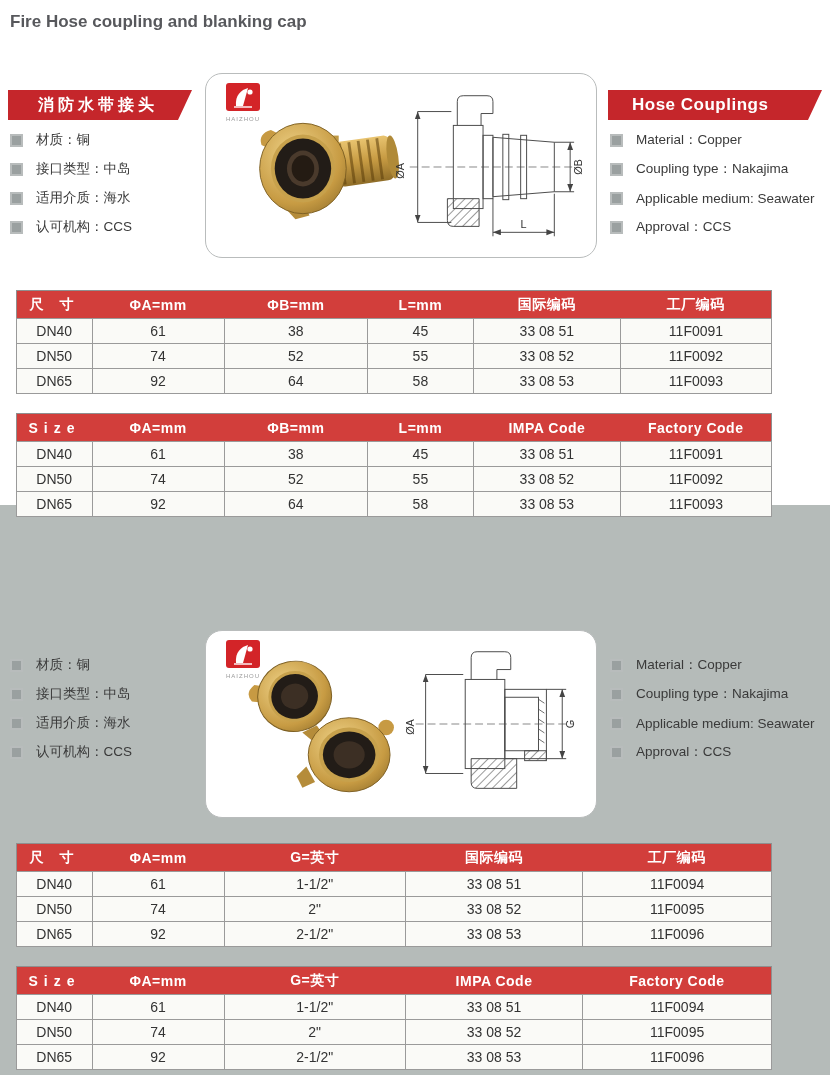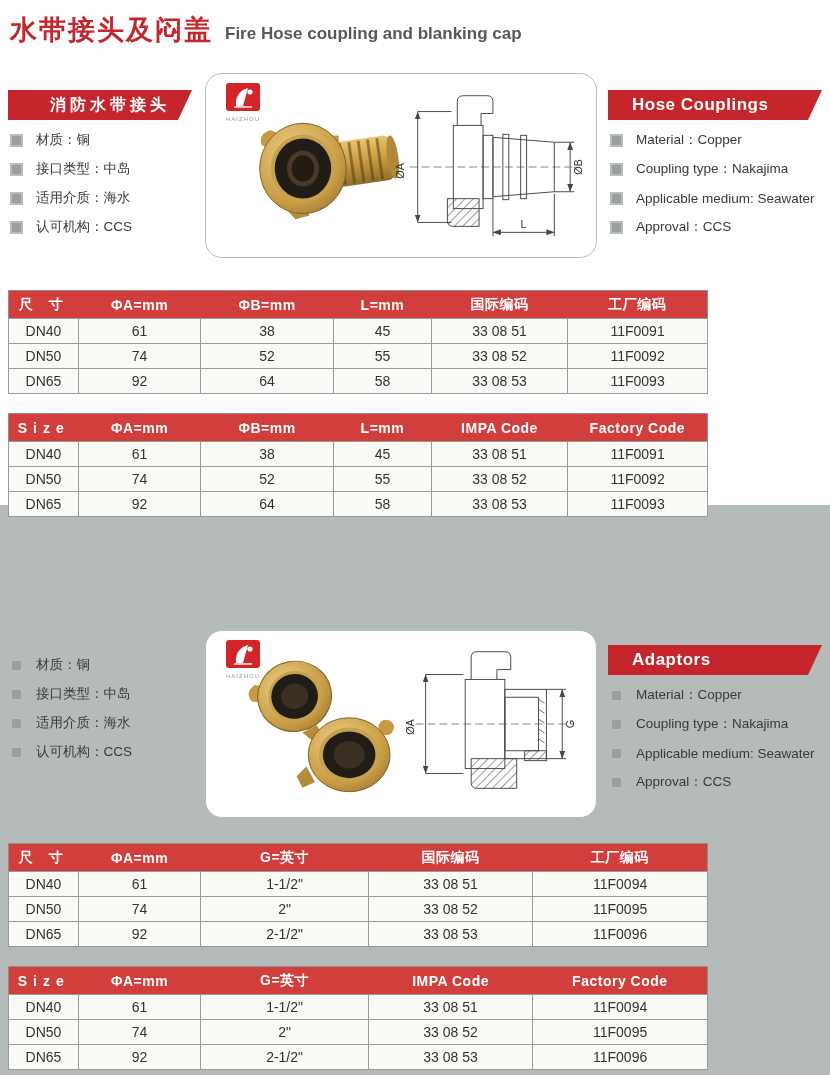--- a/index.html
+++ b/index.html
@@ -18,40 +18,40 @@
 
   
   .section{position:absolute;left:0;width:830px;}
   .sec-1{top:73px;height:187px;}
   .sec-2{top:628px;height:192px;}
   .info-col{position:absolute;top:17px;}
   .info-left{left:8px;width:184px;}
   .info-right{left:608px;width:214px;}
   .banner{height:30px;background:var(--red);color:#fff;font-weight:bold;line-height:30px;
           clip-path:polygon(0 0,100% 0,calc(100% - 14px) 100%,0 100%);}
-  .banner.zh{font-size:16px;letter-spacing:4px;padding-left:42px;}
+  .banner.zh{font-size:16px;letter-spacing:4px;padding-left:30px;}
   .banner.en{font-size:17px;padding-left:24px;letter-spacing:.5px;}
   ul.specs{list-style:none;margin:10px 0 0 2px;}
   ul.specs li{display:flex;align-items:center;gap:13px;height:20px;margin-bottom:9px;
               font-size:13.5px;color:#3a3a3a;}
   .bullet{width:13px;height:13px;background:#9aa0a0;box-shadow:inset 0 0 0 2px #b8bcbc;flex:0 0 13px;}
 
   
   .image-box{position:absolute;left:205px;top:0;width:392px;height:185px;background:#fff;
              border:1px solid #b9bcbc;border-radius:17px;}
   .sec-2 .image-box{top:2px;height:188px;}
   .logo{position:absolute;left:13px;top:9px;width:48px;text-align:center;}
   .logo-text{display:block;font-size:6px;color:#9a9a9a;letter-spacing:1px;margin-top:1px;}
   .photo{position:absolute;left:48px;top:22px;}
   .sec-2 .photo{left:38px;top:14px;}
   .drawing{position:absolute;right:10px;top:6px;}
   .dim{font-size:11px;fill:#333;}
 
   
-  table.spec-table{position:absolute;left:8px;width:700px;border-collapse:collapse;table-layout:fixed;
+  table.spec-table{position:absolute;left:16px;width:756px;border-collapse:collapse;table-layout:fixed;
                    font-size:14px;color:var(--ink);background:#bef264;border:1px solid #8f8f8f;}
   .t1{top:290px;} .t2{top:413px;} .t3{top:843px;} .t4{top:966px;}
   table.spec-table th{background:var(--hdr-red);color:#fff;font-weight:bold;height:28px;font-size:14px;
                       letter-spacing:.5px;}
   table.spec-table td{height:25px;text-align:center;border:1px solid #9a9a9a;background:#fafaf7;}
   table.spec-table th:first-child{letter-spacing:6px;}
   .cols6 th:nth-child(1){width:10%}.cols6 th:nth-child(2){width:17.5%}.cols6 th:nth-child(3){width:19%}
   .cols6 th:nth-child(4){width:14%}.cols6 th:nth-child(5){width:19.5%}.cols6 th:nth-child(6){width:20%}
   .cols5 th:nth-child(1){width:10%}.cols5 th:nth-child(2){width:17.5%}.cols5 th:nth-child(3){width:24%}
   .cols5 th:nth-child(4){width:23.5%}.cols5 th:nth-child(5){width:25%}
@@ -77,21 +77,20 @@
         <stop offset="0.6" stop-color="#c79b43"></stop>
         <stop offset="1" stop-color="#7d5f22"></stop>
     </radialGradient>
   </defs>
 </svg>
 
 <div class="page">
   <div class="gray-zone"></div>
 
   <header class="page-header">
-    <h1 class="title-zh">水带接头及闷盖</h1>
     <span class="title-en">Fire Hose coupling and blanking cap</span>
   </header>
 
   <section class="section sec-1">
     <div class="info-col info-left">
       <div class="banner zh">消防水带接头</div>
       <ul class="specs">
           <li>
             <span class="bullet"></span>
             <span>材质：铜</span>
@@ -344,21 +343,20 @@
           <line x1="160" y1="50" x2="180" y2="50"></line>
             <line x1="160" y1="120" x2="180" y2="120"></line>
           <line x1="176" y1="50" x2="176" y2="120" marker-start="url(#arw)" marker-end="url(#arw)"></line>
         </g>
         <text class="dim" transform="rotate(-90 26 88)" x="26" y="88" text-anchor="middle">ØA</text>
         <text class="dim" transform="rotate(-90 188 85)" x="188" y="85" text-anchor="middle">G</text>
       </svg>
     </div>
 
     <div class="info-col info-right">
-      <div class="banner en">Adaptors</div>
       <ul class="specs">
           <li>
             <span class="bullet"></span>
             <span>Material：Copper</span>
           </li>
           <li>
             <span class="bullet"></span>
             <span>Coupling type：Nakajima</span>
           </li>
           <li>

